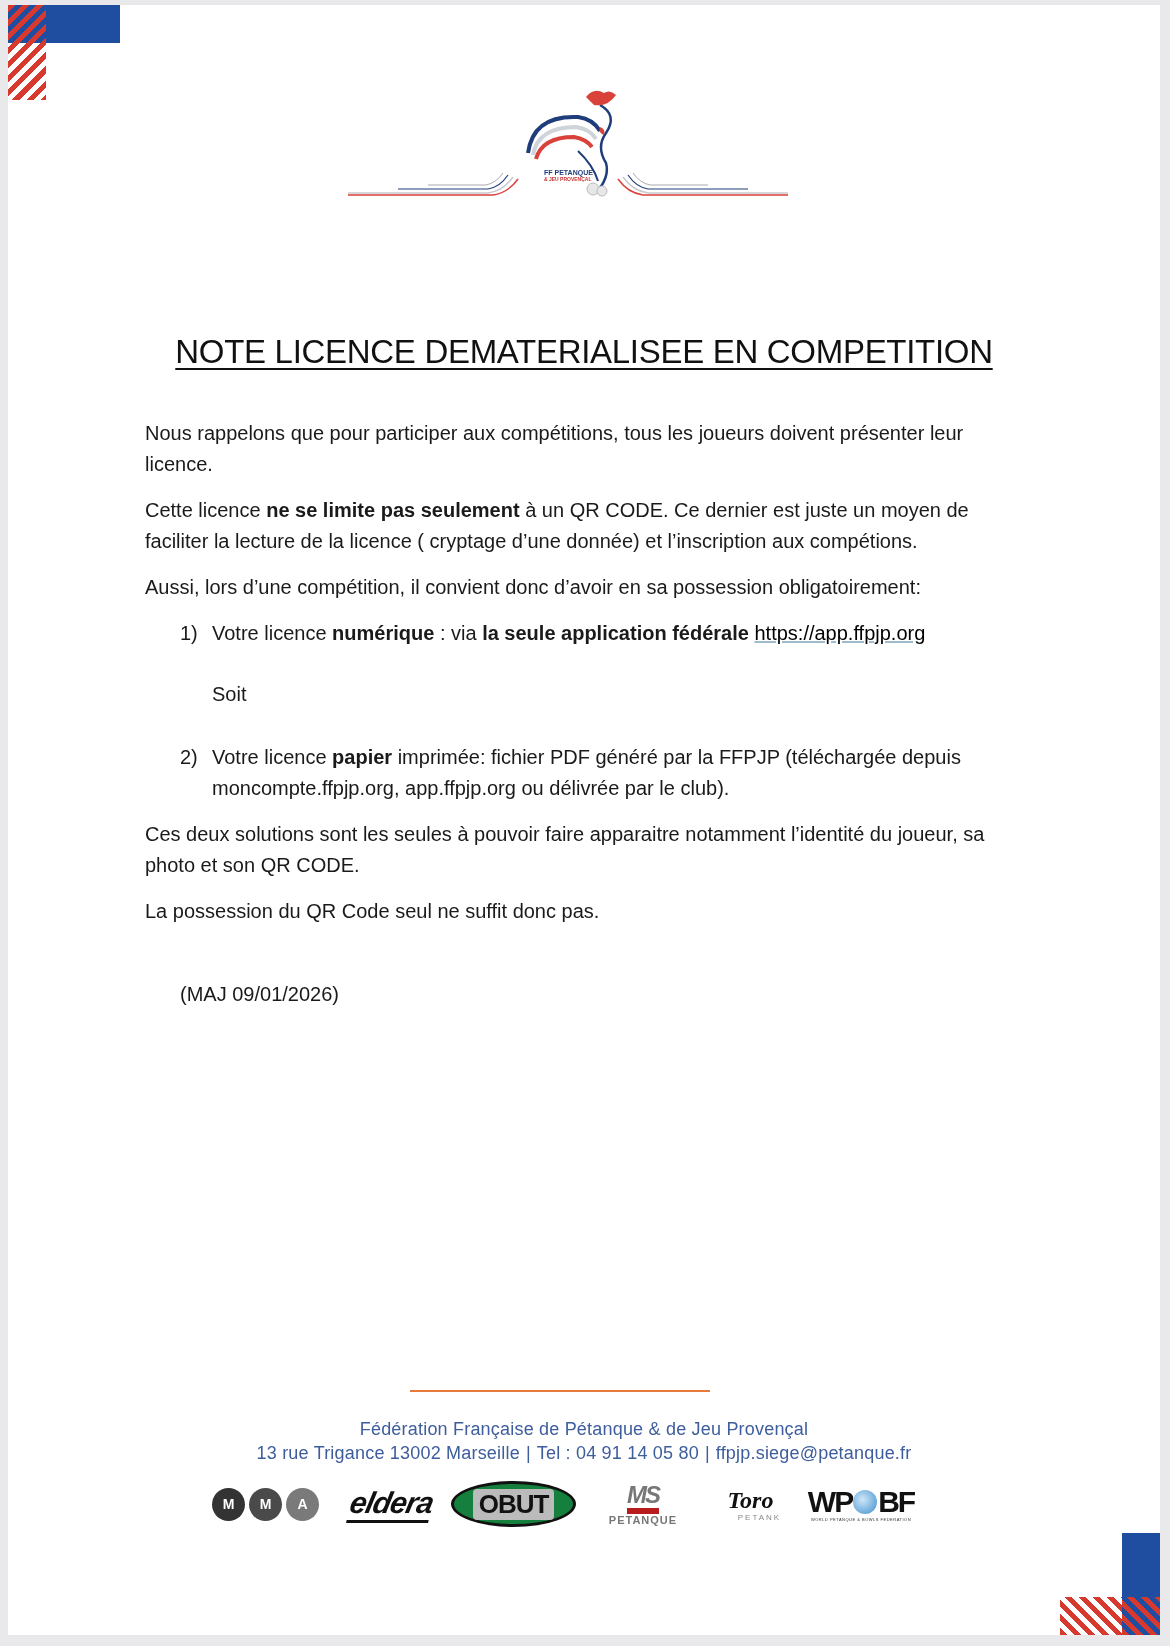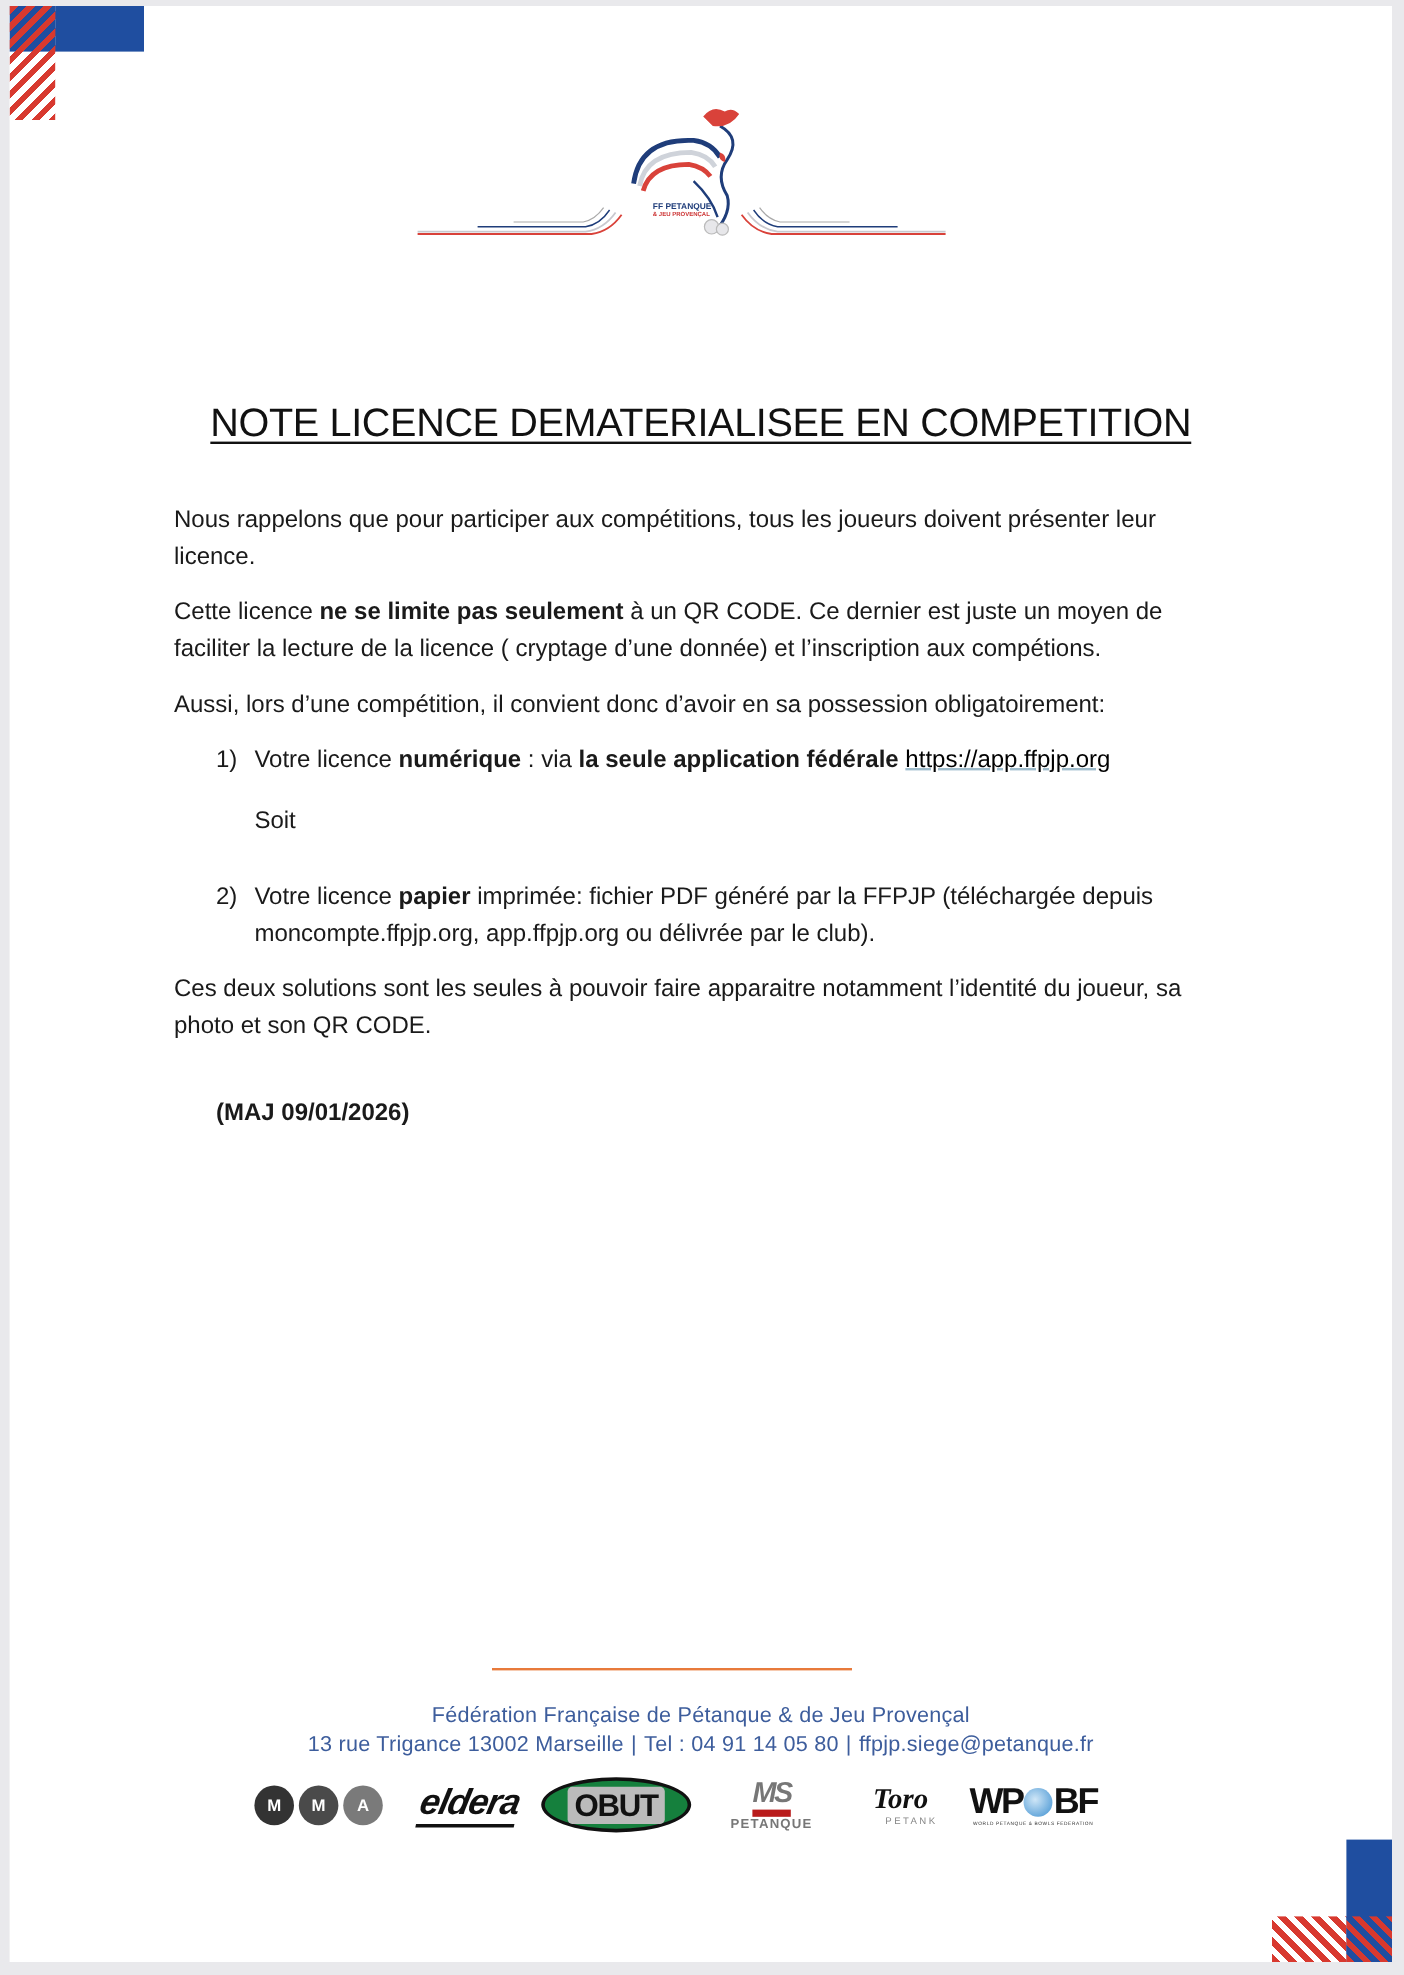--- a/index.html
+++ b/index.html
@@ -76,22 +76,22 @@
   .body-text {
     position: absolute; left: 137px; width: 860px;
     font-size: 20px; line-height: 31px; color: #1a1a1a;
   }
   .p { margin: 0 0 15px 0; }
   .list-item { position: relative; padding-left: 67px; margin: 0 0 15px 0; }
   .list-num { position: absolute; left: 35px; top: 0; }
   .link { color: #000000; text-decoration: underline; text-decoration-color: #9fbccc; }
   b { font-weight: bold; }
 
-  .soit { padding-left: 67px; margin: 20px 0 32px 0; }
-  .maj { padding-left: 35px; margin-top: 41px; font-weight: bold; }
+  .soit { padding-left: 67px; margin: 30px 0 32px 0; }
+  .maj { padding-left: 35px; margin-top: 52px; }
 
   
   .footer-rule {
     position: absolute; left: 402px; top: 1385px;
     width: 300px; height: 2px; background: #e87a3b;
   }
   .footer-line1, .footer-line2 {
     position: absolute; left: 0; right: 0;
     text-align: center; color: #3d5d9c;
     font-size: 18px; letter-spacing: 0.2px;
@@ -188,20 +188,21 @@
     </div>
 
     <div class="soit">Soit</div>
 
     <div class="list-item">
       <span class="list-num">2)</span>
       <span>Votre licence </span><b>papier</b><span> imprimée: fichier PDF généré par la FFPJP (téléchargée depuis moncompte.ffpjp.org, app.ffpjp.org ou délivrée par le club).</span>
     </div>
 
     <p class="p">Ces deux solutions sont les seules à pouvoir faire apparaitre notamment l’identité du joueur, sa photo et son QR CODE.</p>
+    <p class="p">La possession du QR Code seul ne suffit donc pas.</p>
 
     <div class="maj">(MAJ 09/01/2026)</div>
   </div>
 
   <div class="footer-rule"></div>
   <div class="footer-line1">Fédération Française de Pétanque &amp; de Jeu Provençal</div>
   <div class="footer-line2">
     <span>13 rue Trigance 13002 Marseille</span><span class="sep">|</span><span>Tel : 04 91 14 05 80</span><span class="sep">|</span><span>ffpjp.siege@petanque.fr</span>
   </div>
 

